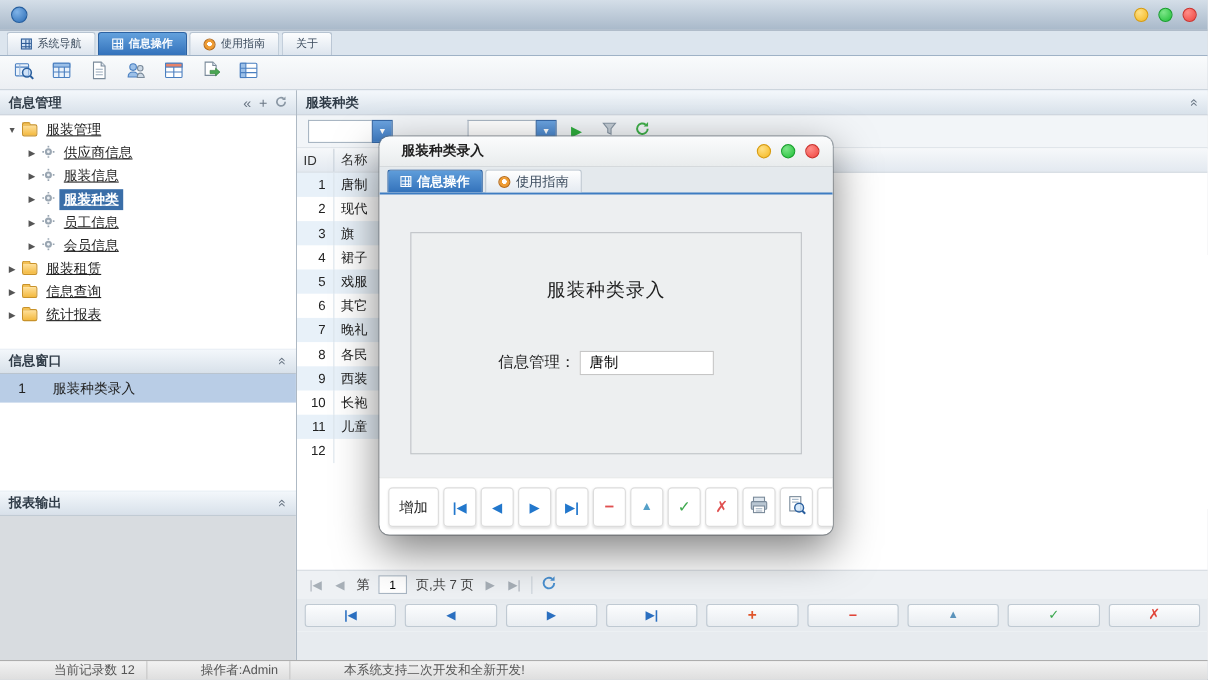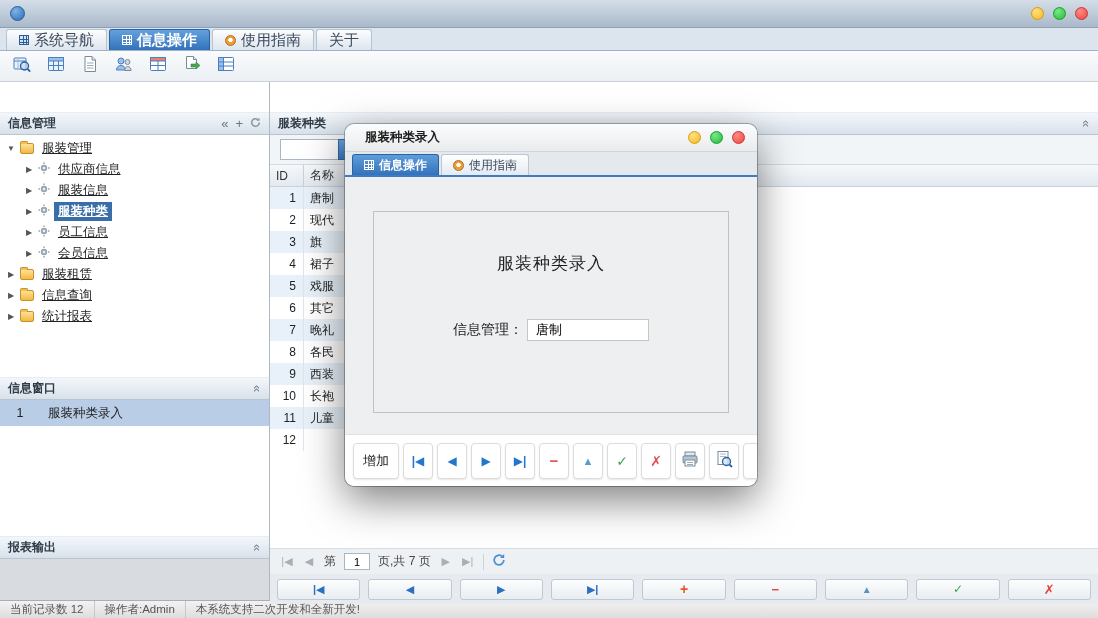--- a/index.html
+++ b/index.html
@@ -12,34 +12,34 @@
 .app-icon{width:15px;height:15px;border-radius:50%;background:radial-gradient(circle at 35% 30%,#7fb3e8,#2b6cb5);border:1px solid #255e9e;flex:none;}
 .window-title{font-size:12.5px;font-weight:bold;color:#1c2733;margin-left:7px;}
 .traffic{margin-left:auto;display:flex;gap:9px;}
 .light{width:13px;height:13px;border-radius:50%;flex:none;}
 .light.yellow{background:radial-gradient(circle at 35% 30%,#ffe084,#f5b81f);border:1px solid #d89c10;}
 .light.green{background:radial-gradient(circle at 35% 30%,#7de689,#1fbf37);border:1px solid #17a02c;}
 .light.red{background:radial-gradient(circle at 35% 30%,#ff8d88,#f0443e);border:1px solid #cc332e;}
 
 
 .tabstrip{height:23px;background:#dce5ee;display:flex;align-items:flex-end;padding-left:6px;gap:2px;border-bottom:1px solid #9fb2c6;}
-.tab{height:21px;display:flex;align-items:center;gap:5px;padding:0 12px;font-size:15px;color:#3a4a5c;background:linear-gradient(#fcfdfe,#dde5ee);border:1px solid #b6c3d1;border-bottom:none;border-radius:3px 3px 0 0;}
+.tab{height:21px;display:flex;align-items:center;gap:5px;padding:0 12px;font-size:10px;color:#3a4a5c;background:linear-gradient(#fcfdfe,#dde5ee);border:1px solid #b6c3d1;border-bottom:none;border-radius:3px 3px 0 0;}
 .tab.active{background:linear-gradient(#63a1dd,#3372bb);color:#fff;font-weight:bold;border-color:#2c62a2;}
 .grid-ic{width:10px;height:10px;flex:none;border:1px solid #2f5d97;background-color:#cfe2f6;background-image:linear-gradient(#2f5d97,#2f5d97),linear-gradient(#2f5d97,#2f5d97),linear-gradient(#2f5d97,#2f5d97),linear-gradient(#2f5d97,#2f5d97);background-size:1px 100%,1px 100%,100% 1px,100% 1px;background-position:3px 0,6px 0,0 3px,0 6px;background-repeat:no-repeat;}
 .active .grid-ic{border-color:#fff;background-color:transparent;background-image:linear-gradient(#fff,#fff),linear-gradient(#fff,#fff),linear-gradient(#fff,#fff),linear-gradient(#fff,#fff);}
 .clock-ic{width:11px;height:11px;flex:none;border-radius:50%;border:1px solid #b56a1a;background:radial-gradient(circle at 50% 45%,#fff 30%,#ef9c33 34%);}
 
 
 .toolbar{height:31px;background:linear-gradient(#f9fbfc,#eceff3);border-bottom:1px solid #c8d1da;display:flex;align-items:center;gap:8px;padding:0 9px;}
 .tool-btn{width:26px;height:24px;display:flex;align-items:center;justify-content:center;border-radius:3px;}
 
 
 .app-body{height:518px;display:flex;}
 .sidebar{width:270px;flex:none;border-right:1px solid #aeb9c4;display:flex;flex-direction:column;background:#fff;}
-.panel-header{height:23px;flex:none;background:linear-gradient(#f3f7fb,#d8e1ea);border-top:1px solid #e6edf4;border-bottom:1px solid #b9c4cf;display:flex;align-items:center;padding:0 8px;font-size:12px;font-weight:bold;color:#2f3b47;margin-top:30px;}
+.panel-header{height:23px;flex:none;background:linear-gradient(#f3f7fb,#d8e1ea);border-top:1px solid #e6edf4;border-bottom:1px solid #b9c4cf;display:flex;align-items:center;padding:0 8px;font-size:12px;font-weight:bold;color:#2f3b47;}
 .ph-controls{margin-left:auto;display:flex;gap:7px;color:#6a7684;font-size:13px;align-items:center;font-weight:normal;}
 .chev-up{display:inline-block;transform:rotate(90deg);font-size:13px;color:#6a7684;font-weight:normal;}
 
 
 .tree{height:212px;flex:none;background:#fff;padding-top:3px;overflow:hidden;}
 .tree-row{height:21px;display:flex;align-items:center;font-size:12.5px;color:#222;padding-left:6px;gap:4px;}
 .tree-row.child{padding-left:24px;}
 .expander{width:10px;font-size:8px;color:#555;text-align:center;flex:none;}
 .tree-label{padding:1px 4px;white-space:nowrap;text-decoration:underline;}
 .tree-row.selected .tree-label{background:#3a6ea8;color:#fff;font-weight:bold;}
@@ -84,21 +84,21 @@
 .act-btn{flex:1;height:21px;background:linear-gradient(#fcfdfe,#e9edf1);border:1px solid #bfc9d2;border-radius:3px;font-size:11px;display:flex;align-items:center;justify-content:center;font-weight:bold;}
 .main-filler{flex:1;background:#e7ebef;}
 .c-blue{color:#2a6fc0;}
 .c-orange{color:#e0552a;font-size:14px;}
 .c-red{color:#e04438;font-size:13px;}
 .c-steel{color:#5b93bb;font-size:10px;}
 .c-green{color:#3aa74e;font-size:12px;}
 
 
 .statusbar{height:18px;background:linear-gradient(#f2f2f2,#dedede);border-top:1px solid #adadad;display:flex;align-items:center;font-size:11.5px;color:#555;}
-.sb-item{padding:0 10px;height:100%;display:flex;align-items:center;border-right:1px solid #c6c6c6;white-space:nowrap;}
+.sb-item{padding:0 10px;height:100%;display:flex;align-items:center;border-right:1px solid #c6c6c6;white-space:nowrap;margin-left:39px;}
 .sb-item:last-child{border-right:none;}
 
 
 .dialog{position:absolute;left:345px;top:124px;width:412px;height:362px;border-radius:9px;background:#edeff1;box-shadow:0 14px 40px rgba(0,0,0,.5),0 0 0 1px rgba(110,120,130,.55);display:flex;flex-direction:column;overflow:hidden;}
 .dlg-titlebar{height:28px;flex:none;background:linear-gradient(#fbfcfd,#e9eced);border-bottom:1px solid #d2d6da;display:flex;align-items:center;padding:0 12px;border-radius:9px 9px 0 0;}
 .dlg-title{font-size:12.5px;font-weight:bold;color:#1e1e1e;margin-left:8px;}
 .dlg-tabs{height:25px;flex:none;display:flex;align-items:flex-end;padding-left:7px;background:#e4e9ed;border-bottom:2px solid #3d7cc2;gap:2px;}
 .dlg-tab{height:21px;padding:0 11px;display:flex;align-items:center;gap:5px;font-size:12px;border:1px solid #bcc6d0;border-bottom:none;border-radius:3px 3px 0 0;background:linear-gradient(#fff,#e4eaf1);color:#3a4a5c;}
 .dlg-tab.active{background:linear-gradient(#5f9dda,#3372bb);color:#fff;font-weight:bold;border-color:#2c62a2;}
 .dlg-body{flex:1;padding:34px 28px 0 28px;background:#edeff1;}

